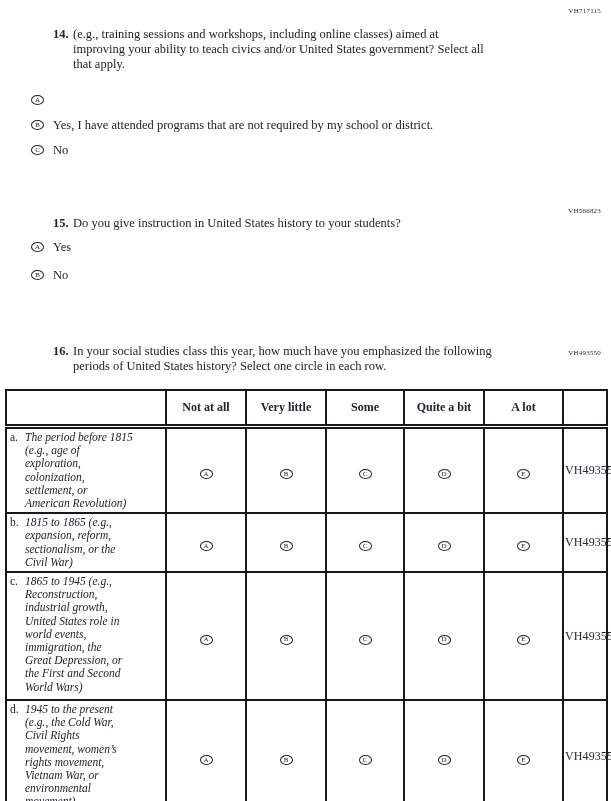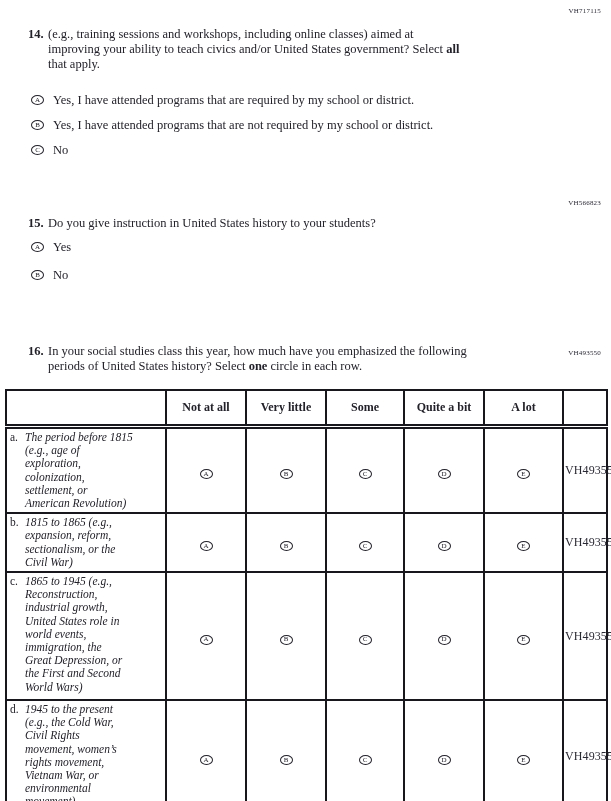--- a/index.html
+++ b/index.html
@@ -27,28 +27,29 @@
     left: 28px;
     display: flex;
     align-items: flex-start;
   }
   .qnum {
     font-weight: bold;
     font-size: 12.5px;
     line-height: 15px;
     width: 20px;
     flex: none;
+    margin-left: 25px;
   }
   .qtext {
     font-size: 12.5px;
     line-height: 15px;
     width: 545px;
   }
   .qtext .qline { white-space: nowrap; }
-  .bold-word { font-weight: bold; margin-top: 20px; }
+  .bold-word { font-weight: normal; margin-top: 20px; }
 
   
   .options {
     position: absolute;
     left: 31px;
   }
   .option {
     display: flex;
     align-items: flex-start;
     height: 15px;
@@ -115,36 +116,35 @@
     color: #2a2936;
     text-align: center;
     vertical-align: middle;
     padding: 0 1px;
   }
 </style>
 </head>
 <body>
 
 <div class="vcode" style="top:7px">VH717115</div>
-<div class="vcode" style="top:199px">VH566823</div>
+<div class="vcode" style="top:207px">VH566823</div>
 <div class="vcode" style="top:349px">VH493550</div>
 
 <div class="question" style="top:27px">
   <div class="qnum">14.</div>
   <div class="qtext">
     <div class="qline">(e.g., training sessions and workshops, including online classes) aimed at</div>
     <div class="qline"><span>improving your ability to teach civics and/or United States government? Select </span><span class="bold-word">all</span></div>
     <div class="qline">that apply.</div>
   </div>
 </div>
 
 <div class="options" style="top:93px">
   <div class="option" style="margin-bottom:10px">
     <span class="bubble">A</span>
-    <span class="opt-label">Yes, I have attended programs that are required by my school or district.</span>
   </div>
   <div class="option" style="margin-bottom:10px">
     <span class="bubble">B</span>
     <span class="opt-label">Yes, I have attended programs that are not required by my school or district.</span>
   </div>
   <div class="option">
     <span class="bubble">C</span>
     <span class="opt-label">No</span>
   </div>
 </div>

